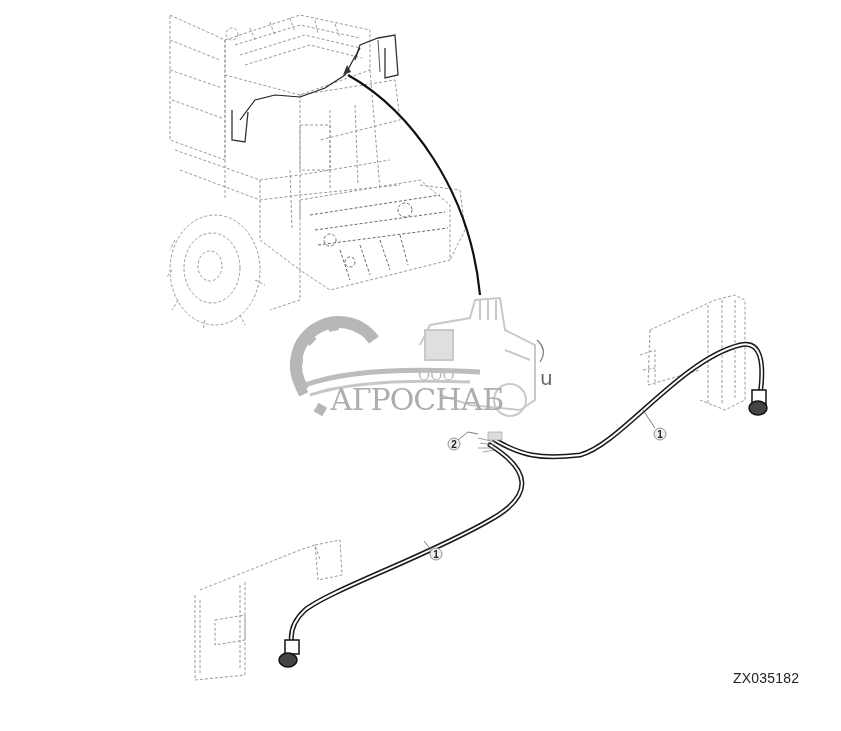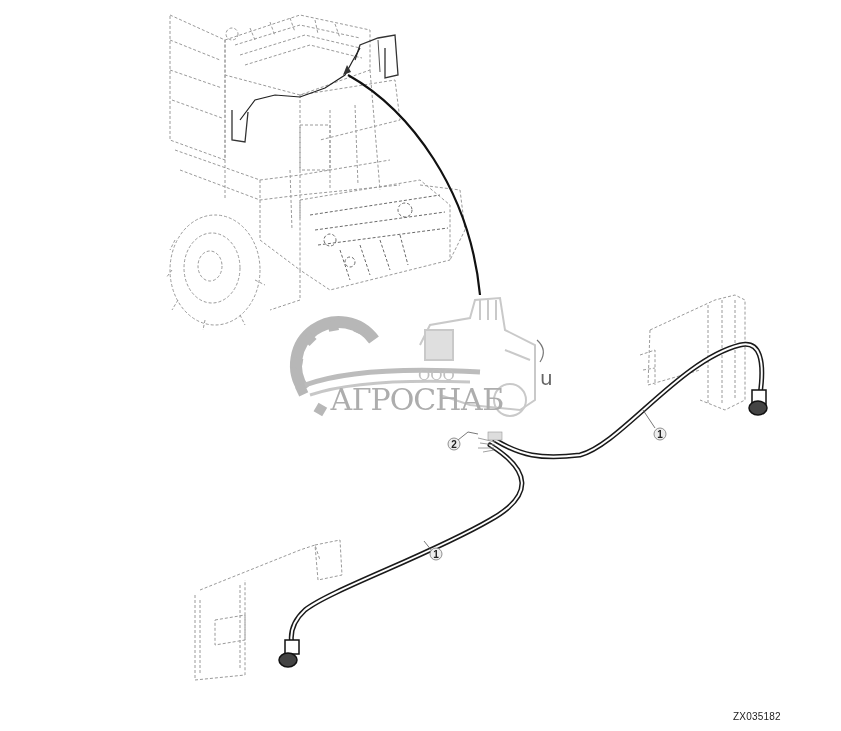--- a/index.html
+++ b/index.html
@@ -6,21 +6,21 @@
   body { width: 841px; height: 731px; position: relative; overflow: hidden;
          font-family: "Liberation Sans", sans-serif; }
   #diagram { position: absolute; left: 0; top: 0; width: 841px; height: 731px; }
   .ghost { fill: none; stroke: #9a9a9a; stroke-width: 1; stroke-dasharray: 3 2; }
   .ghost-dark { fill: none; stroke: #6a6a6a; stroke-width: 1; stroke-dasharray: 3 2; }
   .cable-outer { fill: none; stroke: #1a1a1a; stroke-width: 5; stroke-linecap: round; stroke-linejoin: round; }
   .cable-inner { fill: none; stroke: #ffffff; stroke-width: 2; stroke-linecap: round; stroke-linejoin: round; }
   .leader { fill: none; stroke: #555; stroke-width: 0.8; }
   .callout-circle { fill: #eeeeee; stroke: #777; stroke-width: 0.8; }
   .callout-text { font-family: "Liberation Sans", sans-serif; font-size: 10px; font-weight: bold; fill: #222; text-anchor: middle; }
-  .ref-code { position: absolute; left: 733px; top: 711px; font-size: 10px; color: #222;
+  .ref-code { position: absolute; left: 733px; top: 670px; font-size: 14px; color: #222;
               font-family: "Liberation Sans", sans-serif; letter-spacing: 0.2px; text-align: right; }
   .watermark-ooo { font-family: "DejaVu Serif", serif; font-size: 15px; fill: #b9b9b9; }
   .watermark-brand { font-family: "DejaVu Serif", serif; font-size: 30px; fill: #a5a5a5; letter-spacing: -1px; }
   .watermark-u { font-family: "DejaVu Sans", sans-serif; font-size: 20px; fill: #555; }
 </style>
 </head>
 <body>
 
 <svg id="diagram" viewBox="0 0 841 731" xmlns="http://www.w3.org/2000/svg">
 

